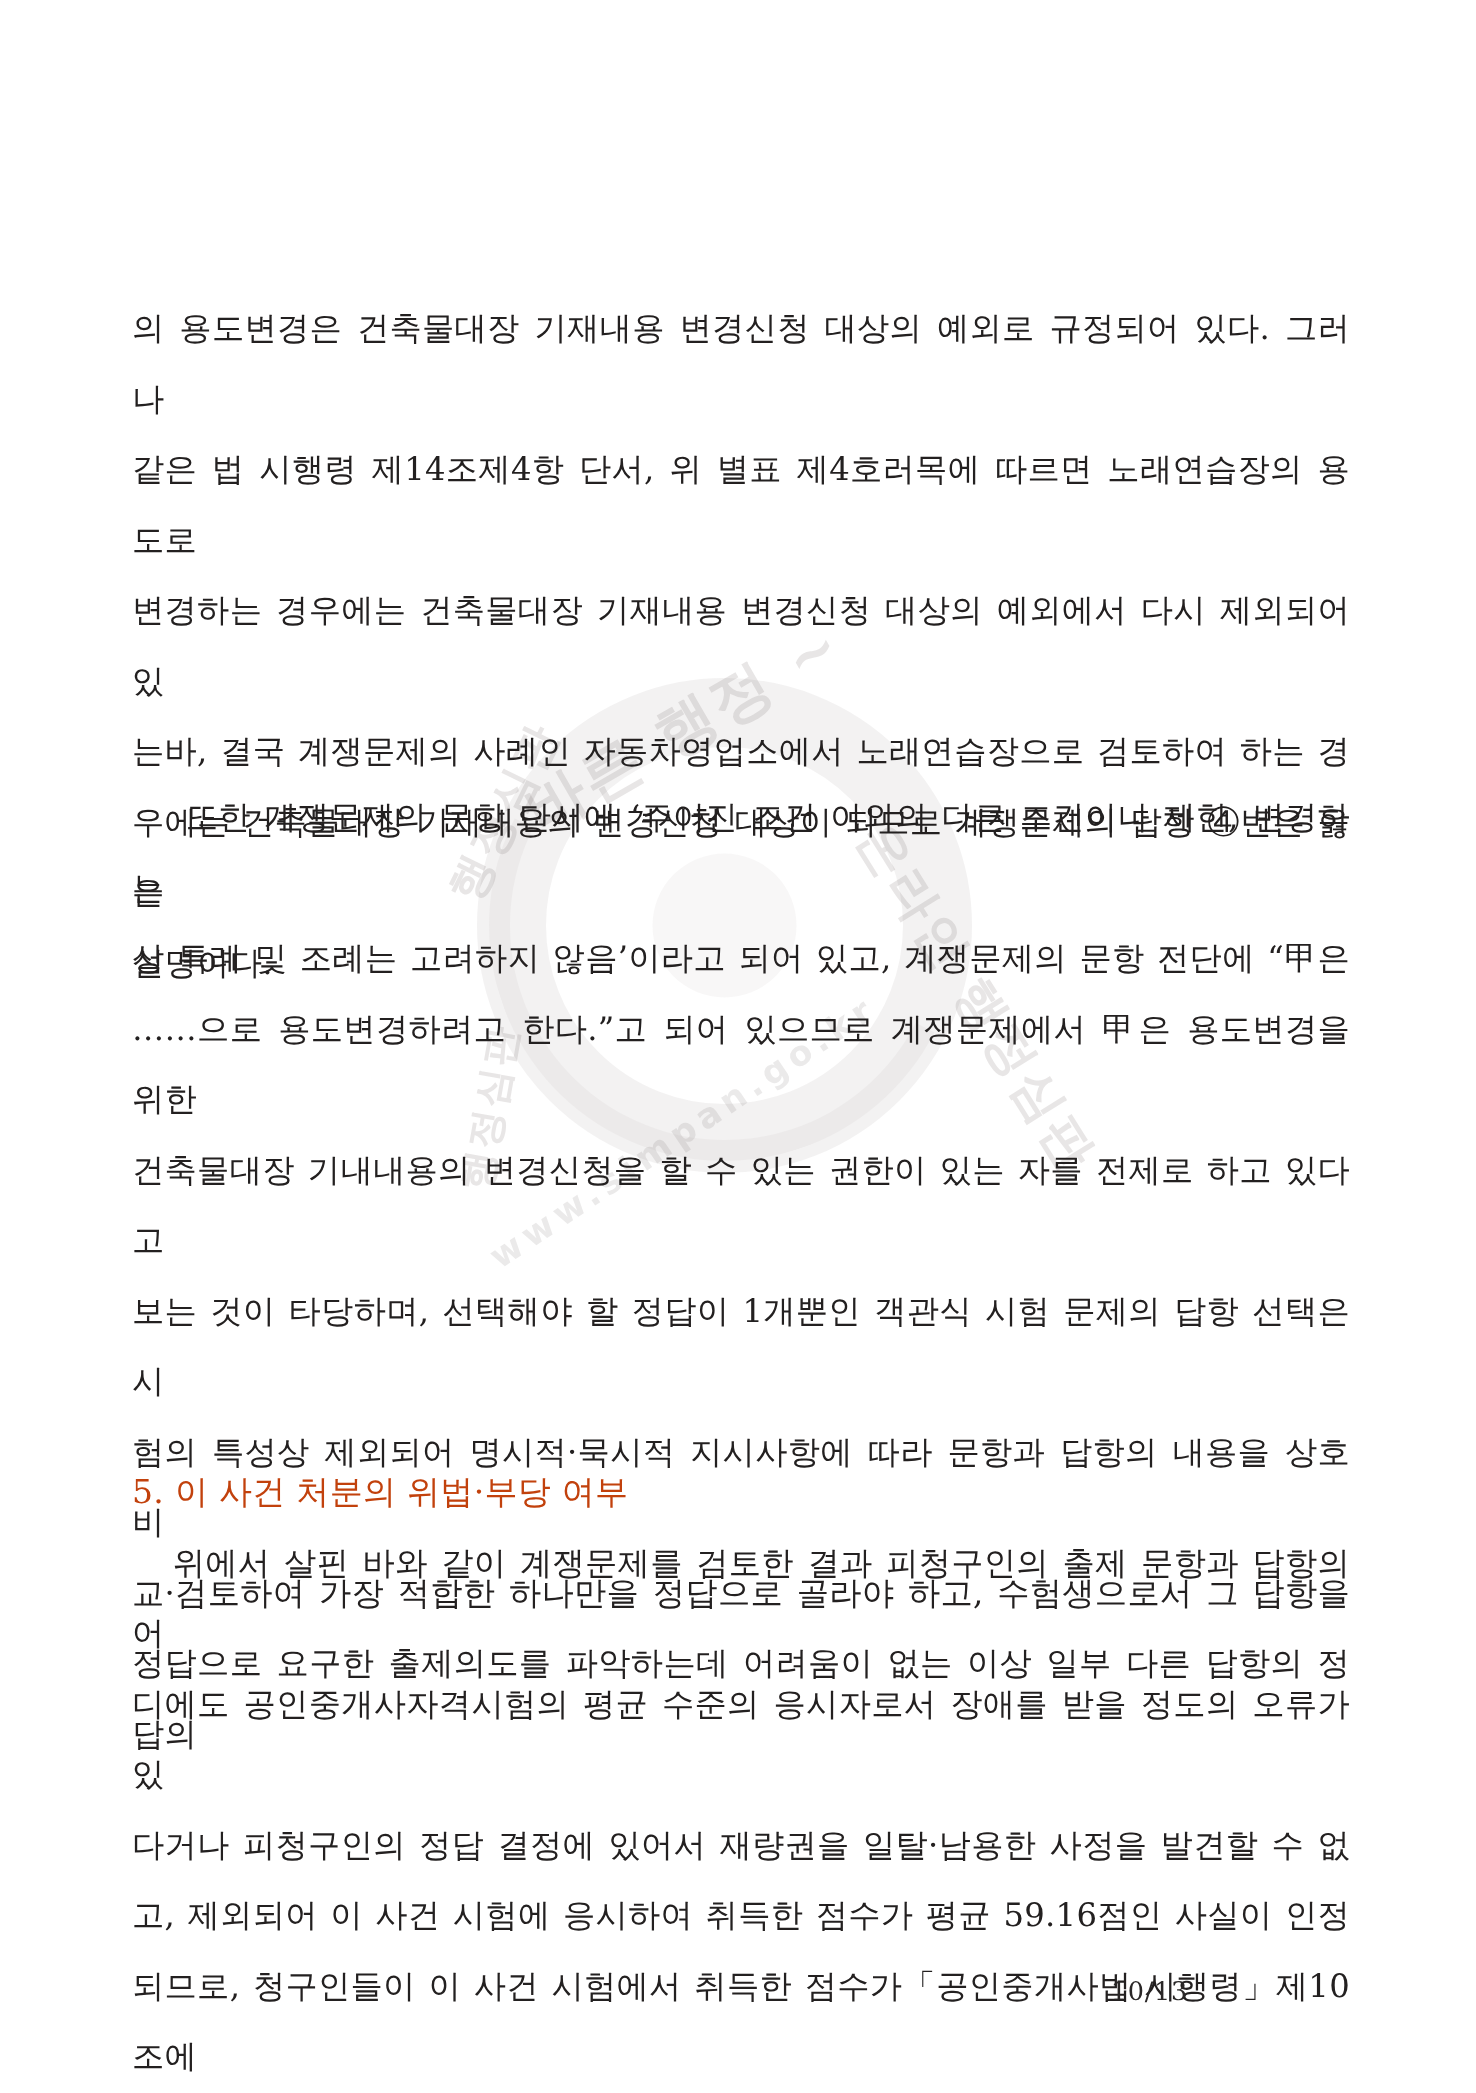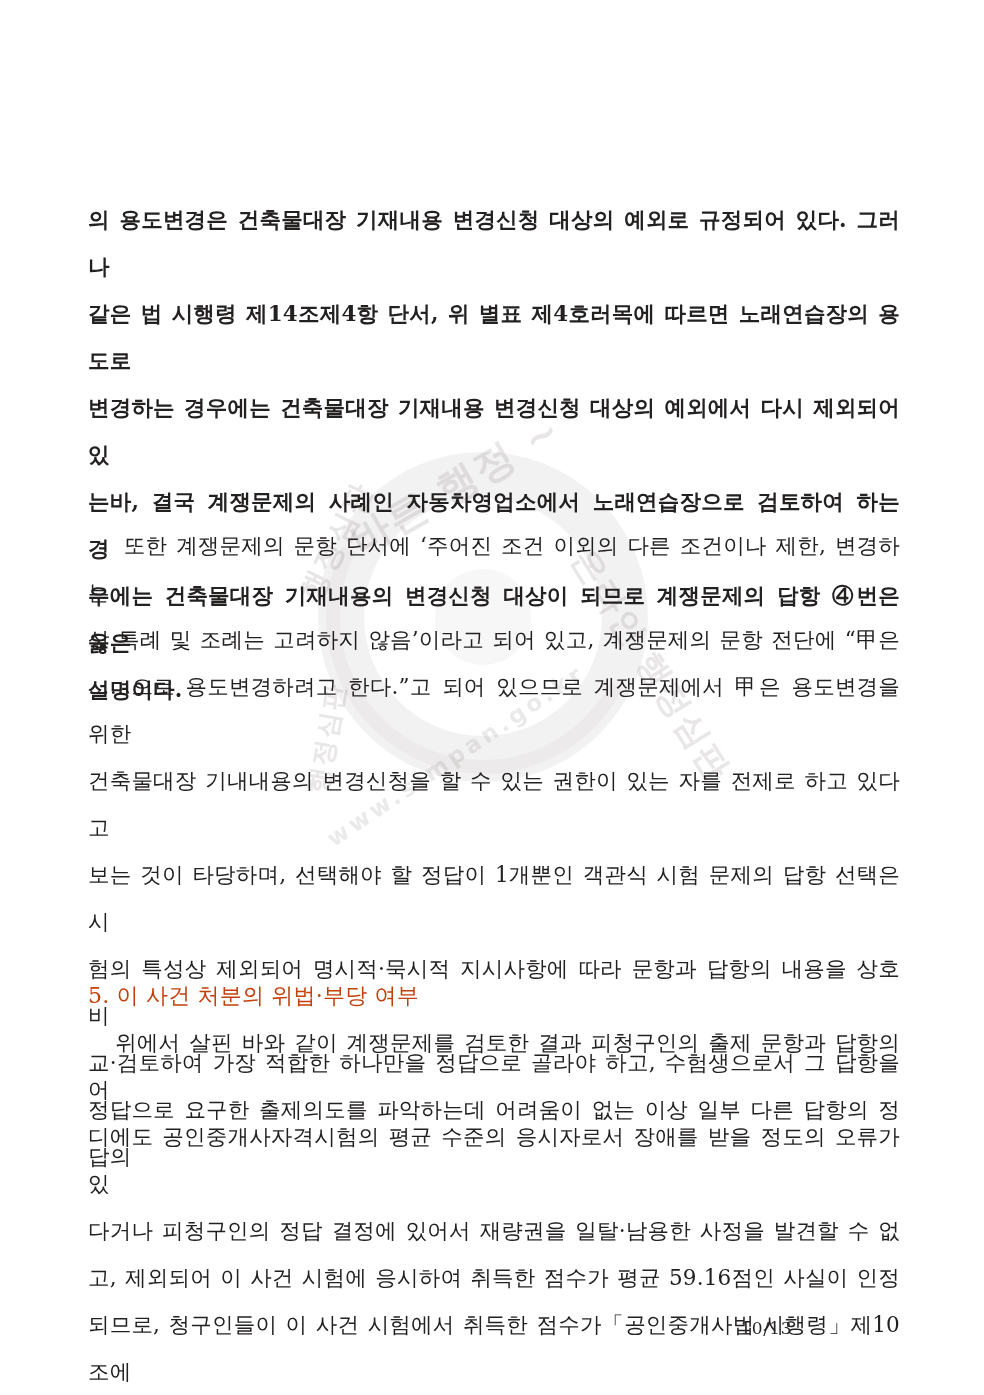--- a/index.html
+++ b/index.html
@@ -136,21 +136,21 @@
   .para > .ln {
     display: block;
     text-align: justify;
     text-align-last: justify;
     white-space: pre-wrap;
   }
   .para > .ln.last {
     text-align-last: left;
   }
 
-  .block-1 { position: absolute; top: 196px; left: 0; width: 812px; font-weight: bold; }
+  .block-1 { position: absolute; top: 196px; left: 0; width: 812px; }
   .block-2 { position: absolute; top: 522px; left: 0; width: 812px; }
   .heading-5 { position: absolute; top: 972px; left: 0; width: 812px; }
   .block-3 { position: absolute; top: 1019px; left: 0; width: 812px; }
 
   .heading {
     margin: 0;
     font-size: 22px;
     line-height: 47px;
     font-weight: 400;
     letter-spacing: 0.2px;

